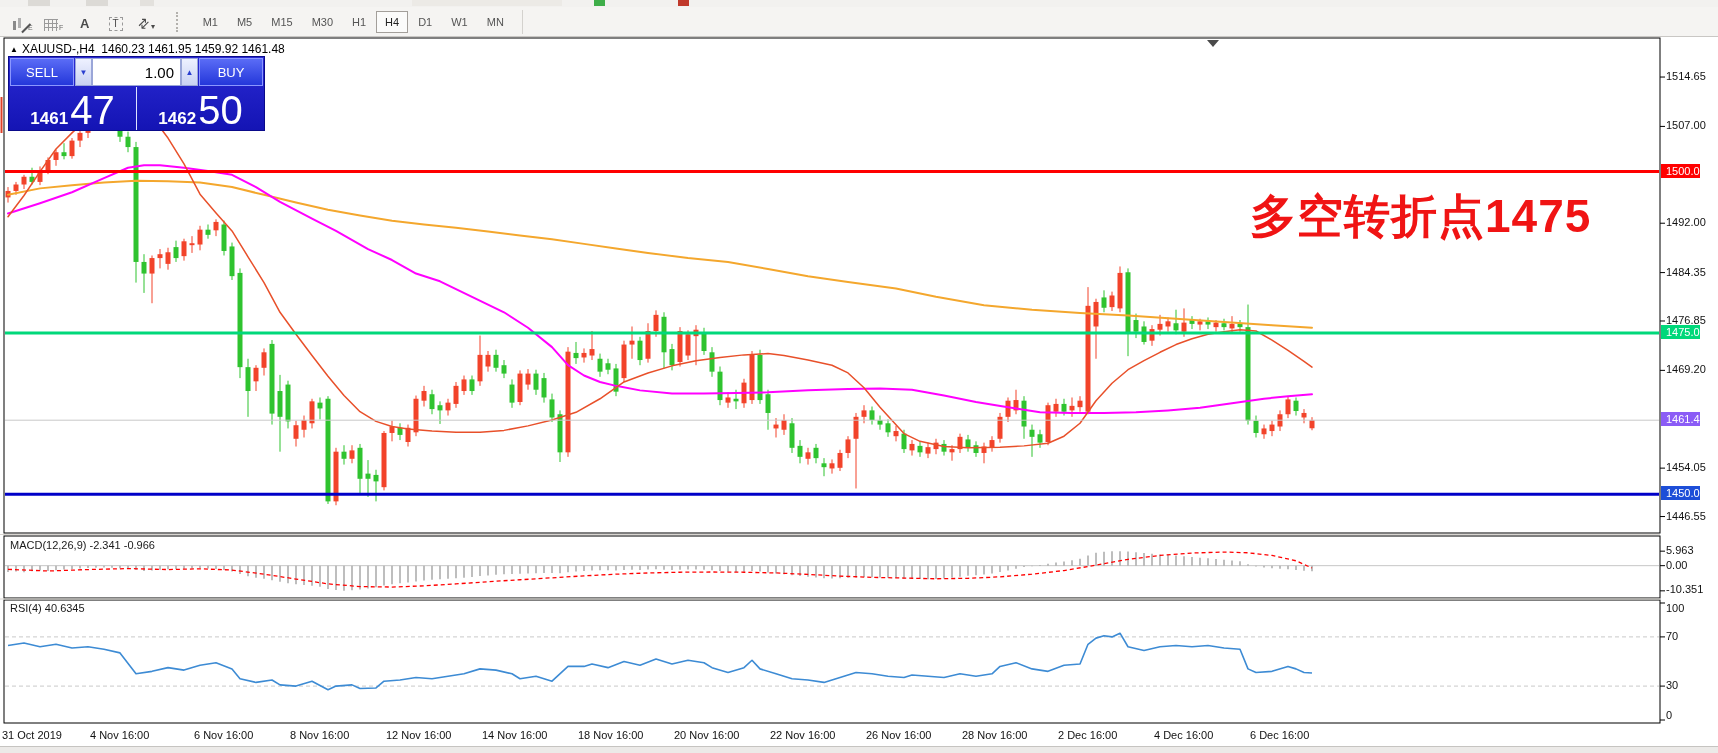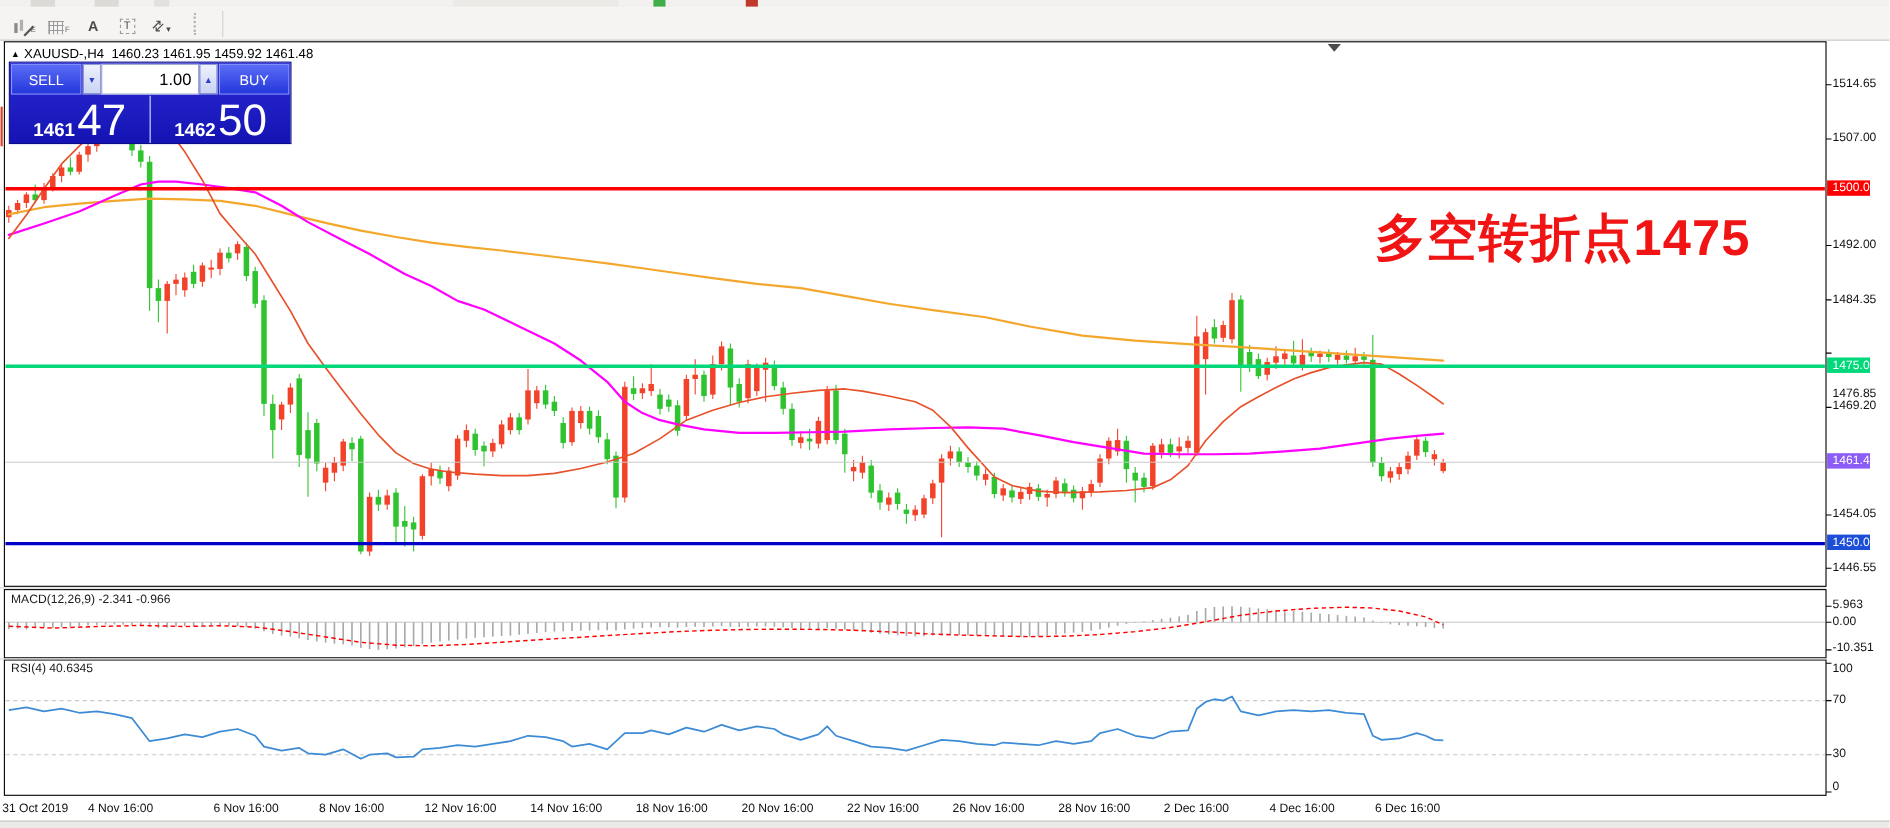--- a/index.html
+++ b/index.html
@@ -100,20 +100,31 @@
         </button>
         <button class="toolbtn">
           <span class="g-tbox">T</span>
         </button>
         <button class="toolbtn">
           <span class="g-cross">⇄</span>
           <span class="g-dd">▾</span>
         </button>
       </div>
     <div class="grip"></div>
+    <div id="tf-buttons" style="display:flex;align-items:center;">
+        <button class="tfbtn">M1</button>
+        <button class="tfbtn">M5</button>
+        <button class="tfbtn">M15</button>
+        <button class="tfbtn">M30</button>
+        <button class="tfbtn">H1</button>
+        <button class="tfbtn active">H4</button>
+        <button class="tfbtn">D1</button>
+        <button class="tfbtn">W1</button>
+        <button class="tfbtn">MN</button>
+      </div>
     <div class="vsep"></div>
   </div>
 
   <div style="position:absolute;left:0;top:37px;">
     <svg id="chart-svg" width="1718" height="716" viewBox="0 37 1718 716">
         <rect x="4" y="38" width="1656" height="495" fill="#ffffff" stroke="#000" stroke-width="1"></rect>
         <rect x="4" y="536" width="1656" height="62" fill="#ffffff" stroke="#000" stroke-width="1"></rect>
         <rect x="4" y="600" width="1656" height="123" fill="#ffffff" stroke="#000" stroke-width="1"></rect>
         <rect x="0" y="534" width="1660" height="1" fill="#d8d5d0"></rect>
         <rect x="0" y="598.5" width="1660" height="1" fill="#d8d5d0"></rect>
@@ -688,37 +699,37 @@
   </div>
   <div class="pane-label" style="left:10px;top:602px;">
     <span>RSI(4)</span>&nbsp;<span>40.6345</span>
   </div>
 
   <div id="axis-labels">
       <div class="ytick" style="top: 70.045px;">1514.65</div>
       <div class="ytick" style="top: 119.416px;">1507.00</div>
       <div class="ytick" style="top: 216.222px; text-align: center;">1492.00</div>
       <div class="ytick" style="top: 265.593px;">1484.35</div>
-      <div class="ytick" style="top: 313.995px; margin-top: 38px;">1476.85</div>
+      <div class="ytick" style="top: 313.995px;">1476.85</div>
       <div class="ytick" style="top: 363.366px;">1469.20</div>
       <div class="ytick" style="top: 461.14px;">1454.05</div>
       <div class="ytick" style="top: 509.543px;">1446.55</div>
       <div class="ytag" style="top: 163.592px; background: rgb(255, 0, 0);">1500.00</div>
       <div class="ytag" style="top: 324.935px; background: rgb(0, 216, 122);">1475.00</div>
       <div class="ytag" style="top: 412.189px; background: #8b5cf6;">1461.48</div>
       <div class="ytag" style="top: 486.278px; background: #1d4ed8;">1450.00</div>
       <div class="ytick" style="top: 544.164px;">5.963</div>
       <div class="ytick" style="top: 558.663px;">0.00</div>
       <div class="ytick" style="top: 583px;">-10.351</div>
       <div class="ytick" style="top: 602px;">100</div>
       <div class="ytick" style="top: 629.9px;">70</div>
       <div class="ytick" style="top: 679.1px;">30</div>
       <div class="ytick" style="top: 709px;">0</div>
       <div class="tlabel" style="left: 2px;">31 Oct 2019</div>
-      <div class="tlabel" style="left: 80px;">4 Nov 16:00</div>
+      <div class="tlabel" style="left: 90px;">4 Nov 16:00</div>
       <div class="tlabel" style="left: 194px;">6 Nov 16:00</div>
       <div class="tlabel" style="left: 290px;">8 Nov 16:00</div>
       <div class="tlabel" style="left: 386px;">12 Nov 16:00</div>
       <div class="tlabel" style="left: 482px;">14 Nov 16:00</div>
       <div class="tlabel" style="left: 578px;">18 Nov 16:00</div>
       <div class="tlabel" style="left: 674px; text-align: right;">20 Nov 16:00</div>
       <div class="tlabel" style="left: 770px;">22 Nov 16:00</div>
       <div class="tlabel" style="left: 866px;">26 Nov 16:00</div>
       <div class="tlabel" style="left: 962px;">28 Nov 16:00</div>
       <div class="tlabel" style="left: 1058px;">2 Dec 16:00</div>

